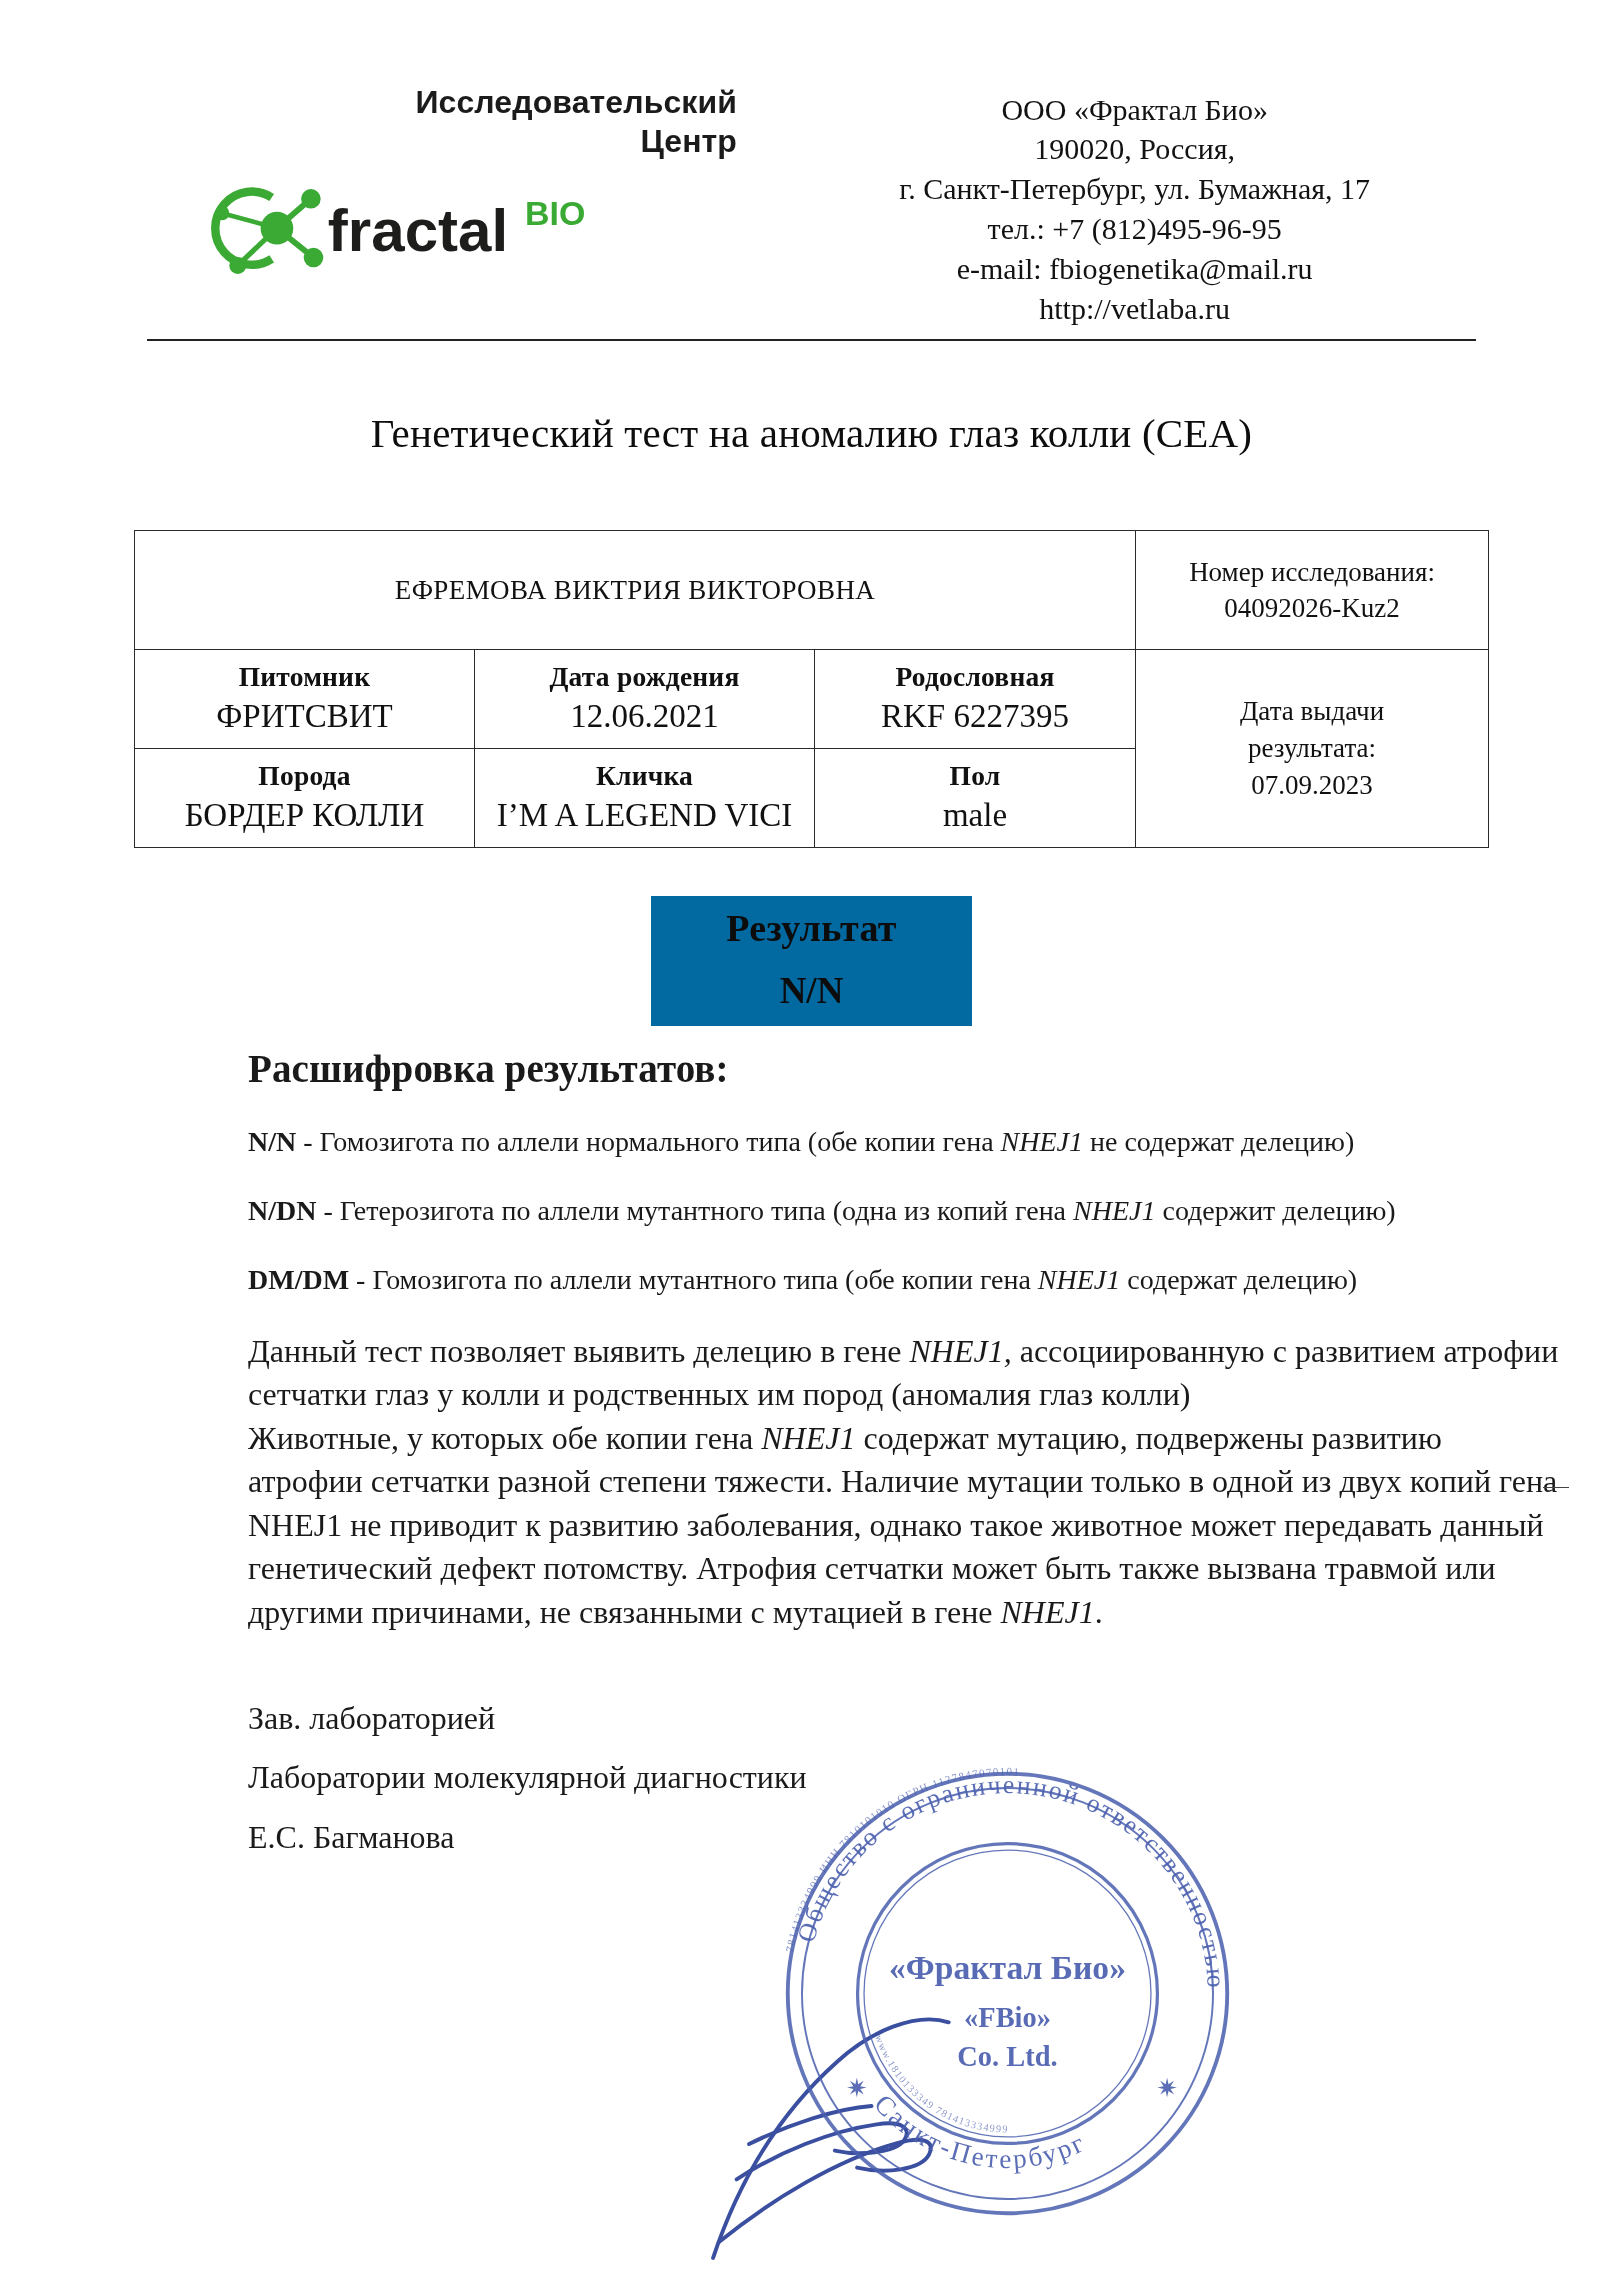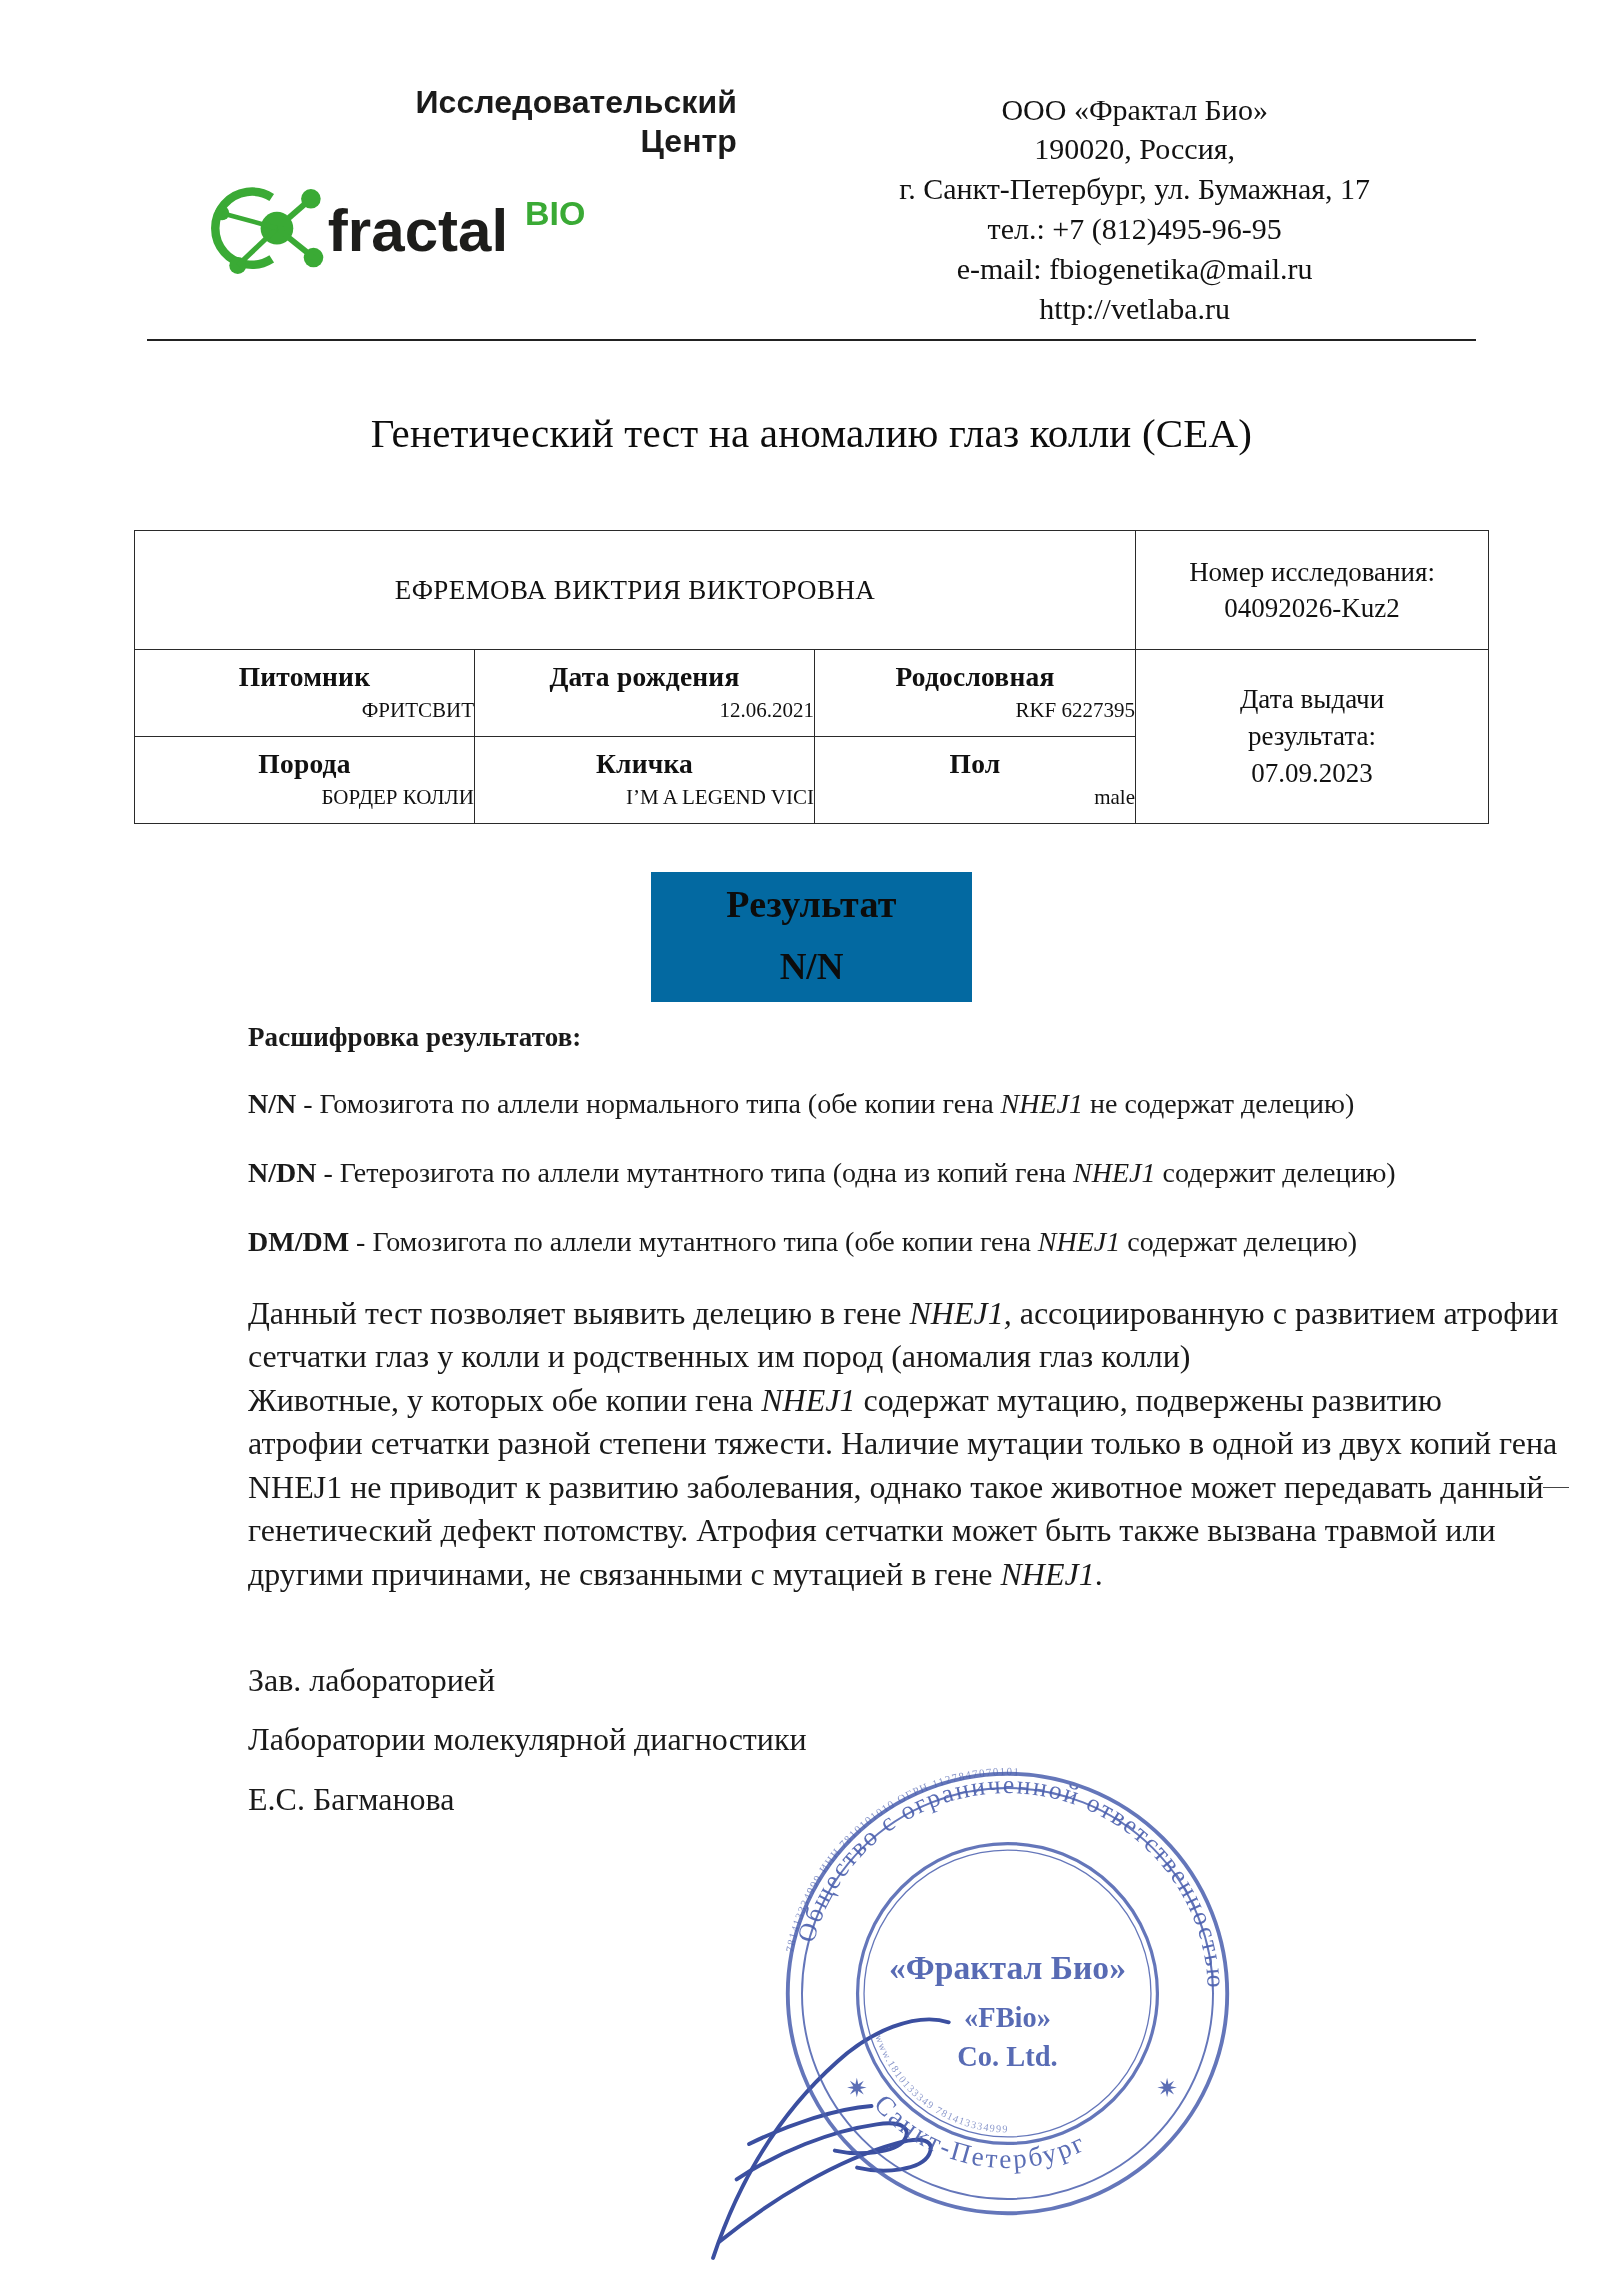--- a/index.html
+++ b/index.html
@@ -108,24 +108,23 @@
     line-height: 1.35;
   }
   .lbl {
     font-weight: bold;
     font-size: 27.5px;
     padding-top: 10.5px;
     padding-bottom: 3.9px;
     letter-spacing: 0.2px;
   }
   .val {
-    font-size: 21px;
+    font-size: 33px;
     padding-bottom: 13px;
     padding-top: 1.3px;
-    text-align: right;
   }
   .row-h { height: 69px; }
   .issue-cell {
     font-size: 27px;
     line-height: 1.38;
   }
 
   
   .result-block {
     margin: 48px auto 2px auto;
@@ -149,21 +148,21 @@
 
   
   .content {
     width: 1375px;
     margin: 0 auto;
     padding-left: 124px;
     box-sizing: border-box;
   }
   .decode-head {
     font-weight: bold;
-    font-size: 27px;
+    font-size: 39px;
     margin-top: 19.6px;
     letter-spacing: 0.1px;
   }
   .legend {
     margin-top: 29px;
   }
   .legend-row {
     font-size: 28px;
     margin-top: 33px;
     line-height: 1.3;

